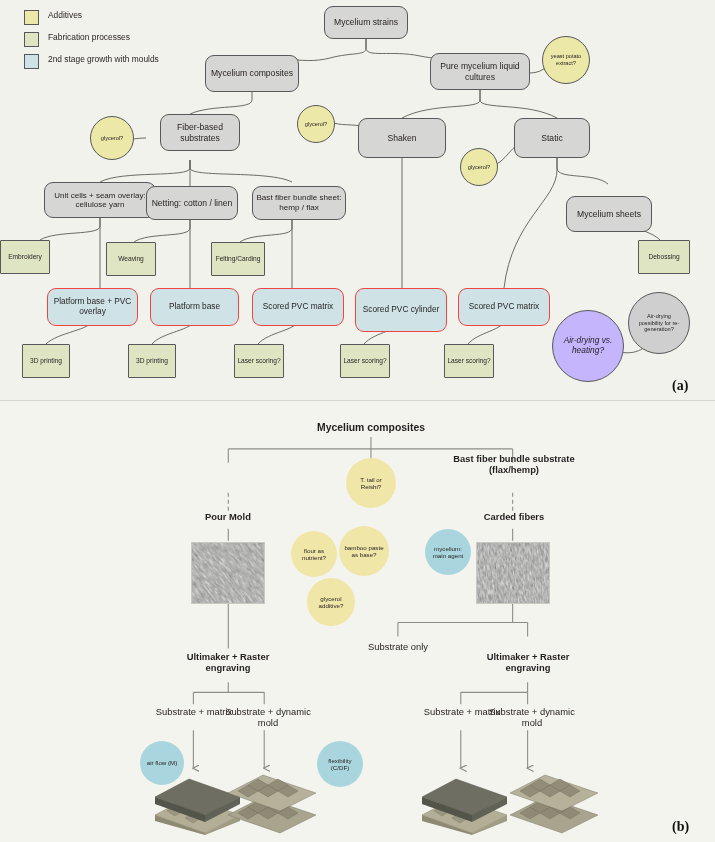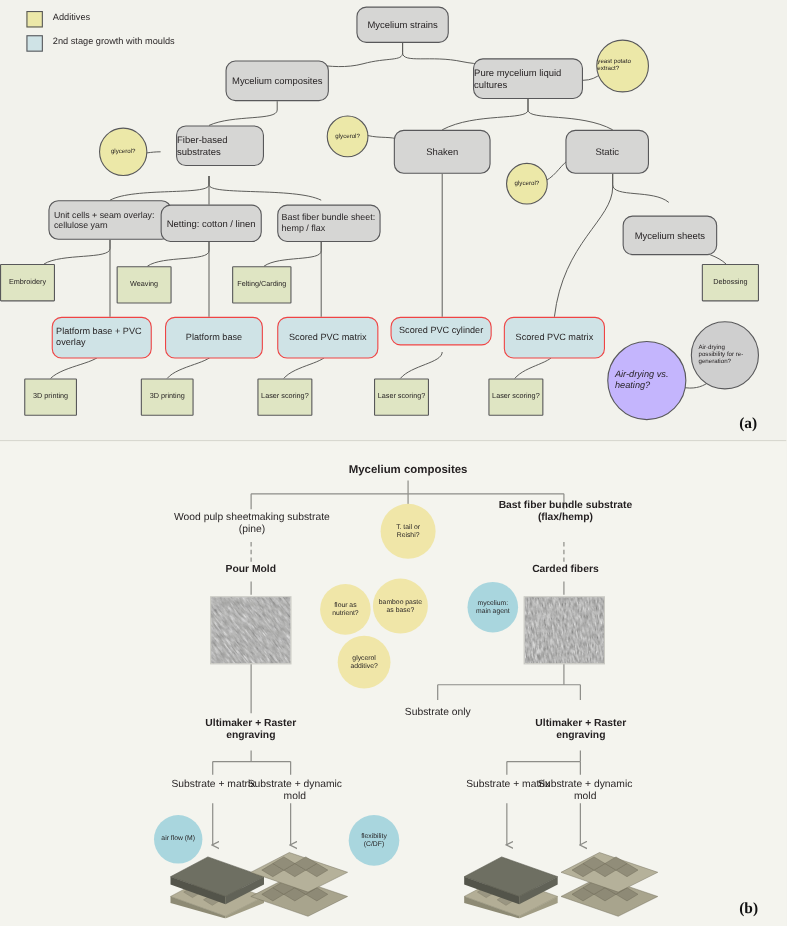--- a/index.html
+++ b/index.html
@@ -16,21 +16,21 @@
 
   .panel { position:absolute; left:0; width:715px; }
   #panel-a { top:0; height:400px; }
   #panel-b { top:400px; height:442px; background:#f4f4ee; border-top:1px solid #d8d8d0;}
 
   svg.wires { position:absolute; left:0; top:0; width:715px; height:100%; overflow:visible; pointer-events:none; }
   svg.wires path, svg.wires line { fill:none; stroke:#5b5b58; stroke-width:0.9; }
   #panel-b svg.wires path, #panel-b svg.wires line { stroke:#8d8d88; stroke-width:1.1; }
 
   .node { position:absolute; display:flex; align-items:center; justify-content:center;
-          text-align:left; line-height:1.18; }
+          text-align:center; line-height:1.18; }
 
   
   .nb-grey { background:#d6d6d4; border:1px solid #58585a; border-radius:9px;
              font-size:8.6px; color:#231f20; }
   .nb-green { background:#dfe5c3; border:1px solid #58585a; border-radius:1px;
               font-size:6.6px; }
   .nb-blue { background:#cfe3e6; border:1px solid #ef4444; border-radius:9px;
              font-size:8.3px; }
   .circ { border-radius:50%; border:1px solid #58585a; }
   .circ-yellow { background:#ece8a8; font-size:5.6px; }
@@ -120,20 +120,24 @@
 
       <path d="M620,352 C640,356 650,344 654,334"></path>
     </svg>
 
     <div id="legend">
       <div class="lg-row">
         <span class="lg-sw" style="background:#ece8a8"></span>
         <span class="lg-tx">Additives</span>
       </div>
       <div class="lg-row">
+        <span class="lg-sw" style="background:#dfe5c3"></span>
+        <span class="lg-tx">Fabrication processes</span>
+      </div>
+      <div class="lg-row">
         <span class="lg-sw" style="background:#cfe3e6"></span>
         <span class="lg-tx">2nd stage growth with moulds</span>
       </div>
     </div>
 
     <div class="node nb-grey" style="left:324px;top:6px;width:84px;height:33px;">Mycelium strains</div>
 
     <div class="node nb-grey" style="left:205px;top:55px;width:94px;height:37px;">Mycelium composites</div>
 
     <div class="node nb-grey" style="left:430px;top:53px;width:100px;height:37px;">Pure mycelium liquid cultures</div>
@@ -158,21 +162,21 @@
     <div class="node circ circ-yellow" style="left:460px;top:148px;width:38px;height:38px;">glycerol?</div>
 
     <div class="node nb-green" style="left:0px;top:240px;width:50px;height:34px;">Embroidery</div>
     <div class="node nb-green" style="left:106px;top:242px;width:50px;height:34px;">Weaving</div>
     <div class="node nb-green" style="left:211px;top:242px;width:54px;height:34px;">Felting/Carding</div>
     <div class="node nb-green" style="left:638px;top:240px;width:52px;height:34px;">Debossing</div>
 
     <div class="node nb-blue" style="left:47px;top:288px;width:91px;height:38px;padding:0 3px;">Platform base + PVC overlay</div>
     <div class="node nb-blue" style="left:150px;top:288px;width:89px;height:38px;">Platform base</div>
     <div class="node nb-blue" style="left:252px;top:288px;width:92px;height:38px;">Scored PVC matrix</div>
-    <div class="node nb-blue" style="left:355px;top:288px;width:92px;height:26px;">Scored PVC cylinder</div>
+    <div class="node nb-blue" style="left:355px;top:288px;width:92px;height:44px;">Scored PVC cylinder</div>
     <div class="node nb-blue" style="left:458px;top:288px;width:92px;height:38px;">Scored PVC matrix</div>
 
     <div class="node nb-green" style="left:22px;top:344px;width:48px;height:34px;">3D printing</div>
     <div class="node nb-green" style="left:128px;top:344px;width:48px;height:34px;">3D printing</div>
     <div class="node nb-green" style="left:234px;top:344px;width:50px;height:34px;">Laser scoring?</div>
     <div class="node nb-green" style="left:340px;top:344px;width:50px;height:34px;">Laser scoring?</div>
     <div class="node nb-green" style="left:444px;top:344px;width:50px;height:34px;">Laser scoring?</div>
 
     <div class="node circ circ-pink" style="left:552px;top:310px;width:72px;height:72px;padding:0 6px;">Air-drying vs. heating?</div>
     <div class="node circ circ-grey" style="left:628px;top:292px;width:62px;height:62px;padding:0 6px;">Air-drying possibility for re-generation?</div>
@@ -224,21 +228,20 @@
 
       <defs>
         <marker id="ah" markerWidth="7" markerHeight="7" refX="3" refY="5.5" orient="auto">
           <path d="M0,0 L3,6 L6,0" fill="none" stroke="#8d8d88" stroke-width="1.1"></path>
         </marker>
       </defs>
     </svg>
 
     <div class="tb big" style="left:296px;top:21px;width:150px;">Mycelium composites</div>
 
-    <div class="tb" style="left:158px;top:63px;width:142px;">Wood pulp sheetmaking substrate (pine)</div>
     <div class="tb bold" style="left:178px;top:110px;width:100px;">Pour Mold</div>
 
     <div class="swatch" style="left:191px;top:141px;width:74px;height:62px;">
       <svg class="sw-in" viewBox="0 0 74 62" preserveAspectRatio="none">
         <defs>
           <filter id="nz1" x="0" y="0" width="100%" height="100%">
             <feTurbulence type="fractalNoise" baseFrequency="0.55 0.13" numOctaves="4" seed="7"></feTurbulence>
             <feColorMatrix type="saturate" values="0"></feColorMatrix>
             <feComponentTransfer>
                 <feFuncA type="linear" slope="1.6"></feFuncA>

